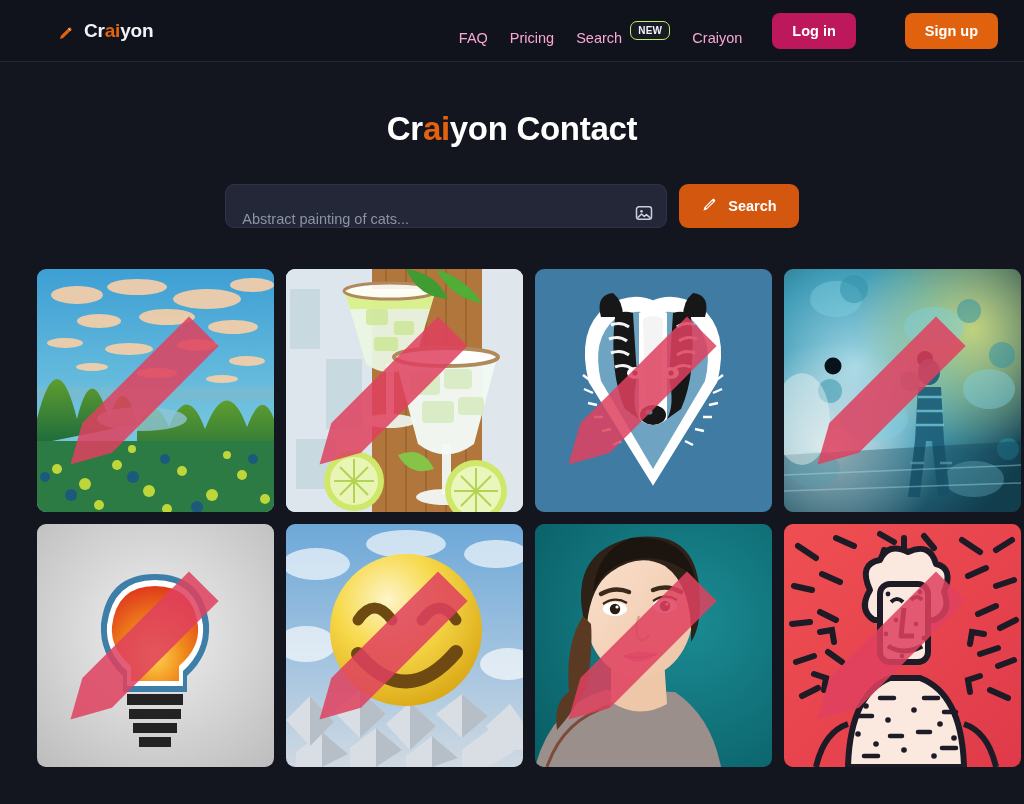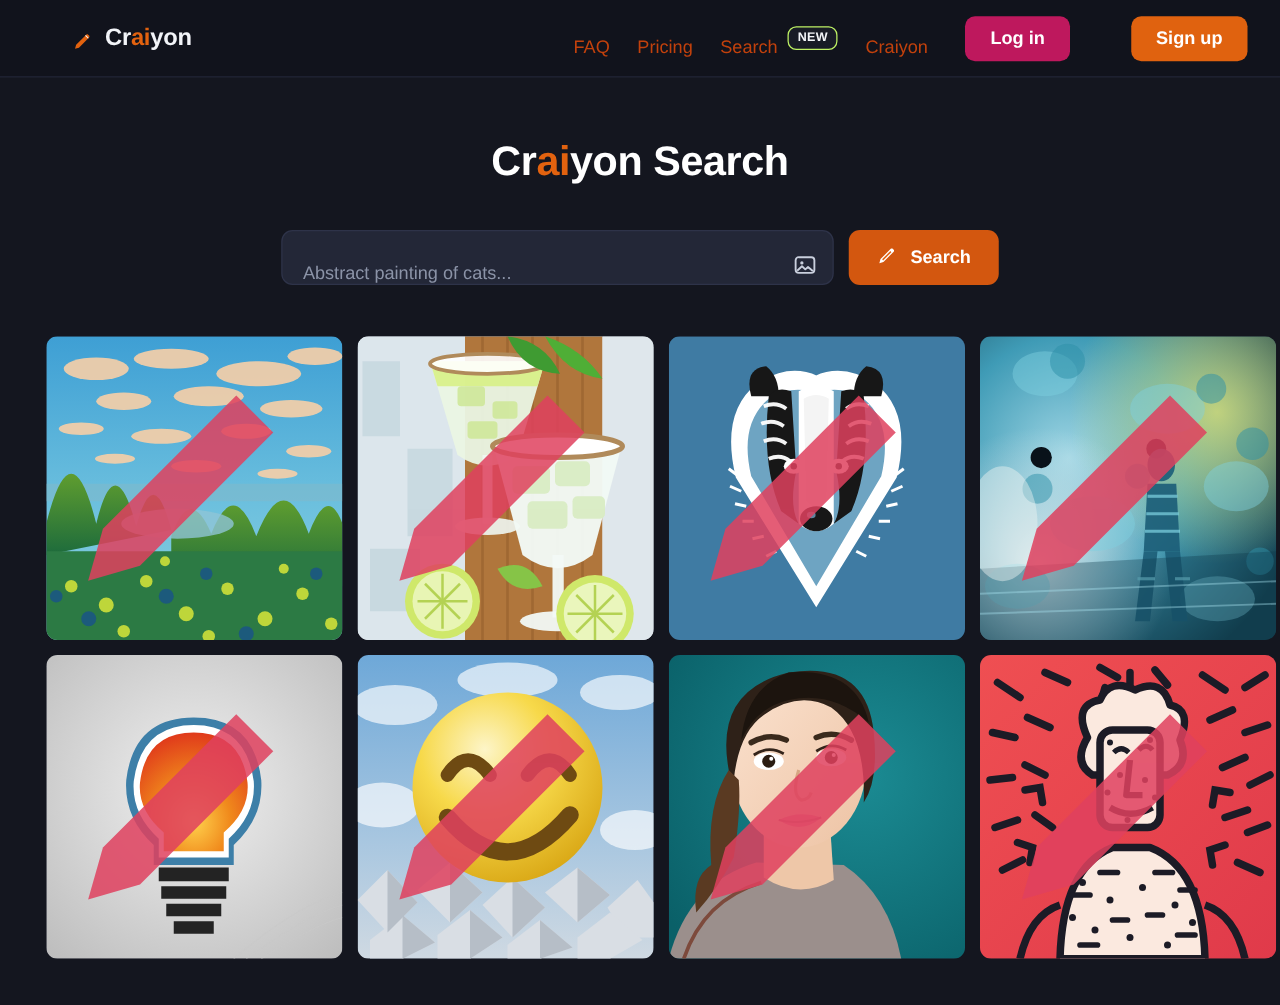--- a/index.html
+++ b/index.html
@@ -19,21 +19,21 @@
     padding: 0 26px 0 57px;
     position: relative;
   }
   .logo { display: flex; align-items: flex-end; gap: 9px; cursor: pointer; }
   .logo-pencil { width: 18px; height: 18px; display: block; }
   .logo-text { font-size: 19px; font-weight: bold; color: #f2f4f8; letter-spacing: -0.2px; }
   .logo-text .ai { color: #e2620f; }
 
   .nav { margin-left: auto; display: flex; align-items: center; gap: 22px; }
   .nav-link {
-    font-size: 14.5px; color: #c2410c; text-decoration: none;
+    font-size: 14.5px; color: #f9a8d4; text-decoration: none;
     cursor: pointer; white-space: nowrap; margin-top: 14px;
   }
   .nav-search-wrap { display: flex; align-items: center; gap: 8px; }
   .new-badge {
     font-size: 10px; font-weight: bold; color: #f2f4f8;
     border: 1px solid #bef264; border-radius: 7px;
     padding: 4px 7px 3px; line-height: 1; background: #181b26;
     letter-spacing: 0.3px;
   }
   .btn {
@@ -124,21 +124,21 @@
       <a class="nav-link" href="#">Search</a>
       <span class="new-badge">NEW</span>
     </span>
     <a class="nav-link" href="#">Craiyon</a>
     <button class="btn btn-login">Log in</button>
     <button class="btn btn-signup">Sign up</button>
   </nav>
 </div>
 
 <div class="hero">
-  <h1 class="hero-title"><span>Cr</span><span class="ai">ai</span><span>yon Search</span></h1>
+  <h1 class="hero-title"><span>Cr</span><span class="ai">ai</span><span>yon Contact</span></h1>
 
   <div class="search-row">
     <div class="search-field">
       <input class="search-input" type="text" placeholder="Abstract painting of cats..." style="">
       <span>
         <svg class="img-icon" viewBox="0 0 24 24" fill="none">
           <rect x="3" y="4.5" width="18" height="15" rx="3" stroke="#c9cfdd" stroke-width="1.8"></rect>
           <circle cx="9" cy="10" r="1.6" fill="#c9cfdd"></circle>
           <path d="M4.5 17.5l4.6-4.3 3.2 3 2.6-2.3 4.6 3.9" stroke="#c9cfdd" stroke-width="1.8" stroke-linejoin="round"></path>
         </svg>

